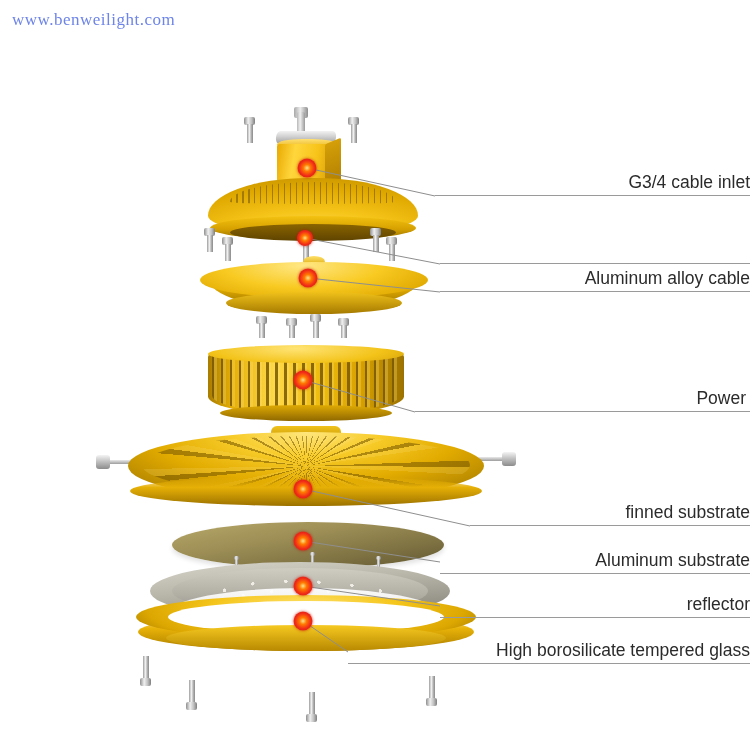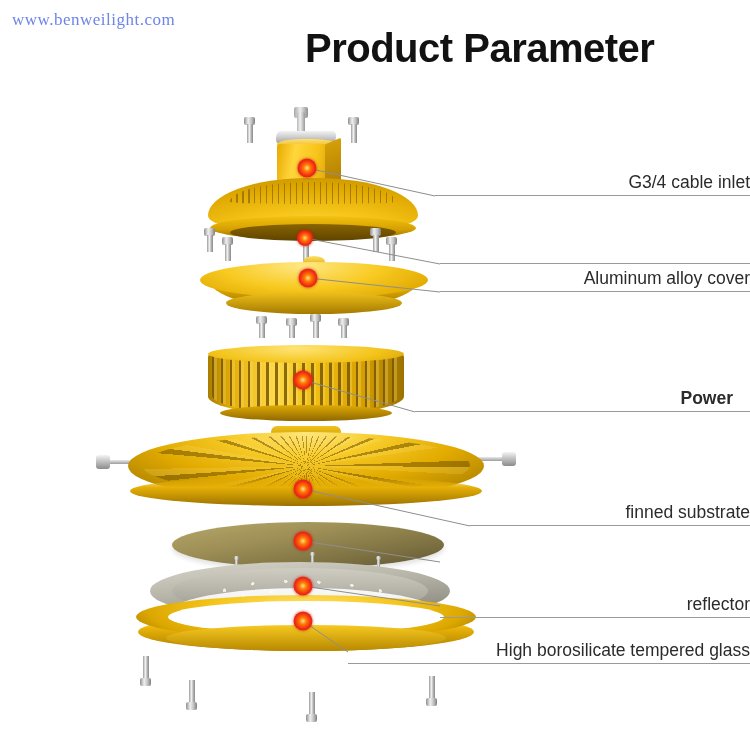--- a/index.html
+++ b/index.html
@@ -284,21 +284,20 @@
   .screw.down .shead{bottom:0;}
   .screw.down .sshaft{top:0;bottom:7px;}
 </style>
 </head>
 <body>
 
 <div id="stage">
 
   <div class="watermark">www.benweilight.com</div>
 
-  <div class="title">Product Parameter</div>
 
   <div class="screw up" style="left:244px;top:117px;height:26px;">
     <div class="shead"></div>
       <div class="sshaft"></div>
   </div>
   <div class="screw up" style="left:348px;top:117px;height:26px;">
     <div class="shead"></div>
       <div class="sshaft"></div>
   </div>
 
@@ -444,34 +443,38 @@
   <div class="callout" style="left:435px;top:166px;right:0;">
     <span class="ctext">G3/4 cable inlet</span>
     <span class="crule"></span>
   </div>
 
   <div class="callout" style="left:440px;top:234px;right:0;">
     <span class="crule"></span>
   </div>
 
   <div class="callout" style="left:440px;top:262px;right:0;">
-    <span class="ctext">Aluminum alloy cover</span>
-    <span class="crule"></span>
-  </div>
-
-  <div class="callout" style="left:415px;top:382px;right:17px;font-weight:bold;">
+    <span class="ctext">Aluminum alloy cable</span>
+    <span class="crule"></span>
+  </div>
+
+  <div class="callout" style="left:415px;top:382px;right:4px;">
     <span class="ctext">Power</span>
     <span class="crule"></span>
   </div>
 
   <div class="callout" style="left:470px;top:496px;right:0;">
     <span class="ctext">finned substrate</span>
     <span class="crule"></span>
   </div>
 
+  <div class="callout" style="left:440px;top:544px;right:0;">
+    <span class="ctext">Aluminum substrate</span>
+    <span class="crule"></span>
+  </div>
 
   <div class="callout" style="left:440px;top:588px;right:0;text-decoration:underline;">
     <span class="ctext">reflector</span>
     <span class="crule"></span>
   </div>
 
   <div class="callout" style="left:348px;top:634px;right:0;text-decoration:underline;">
     <span class="ctext">High borosilicate tempered glass</span>
     <span class="crule"></span>
   </div>

